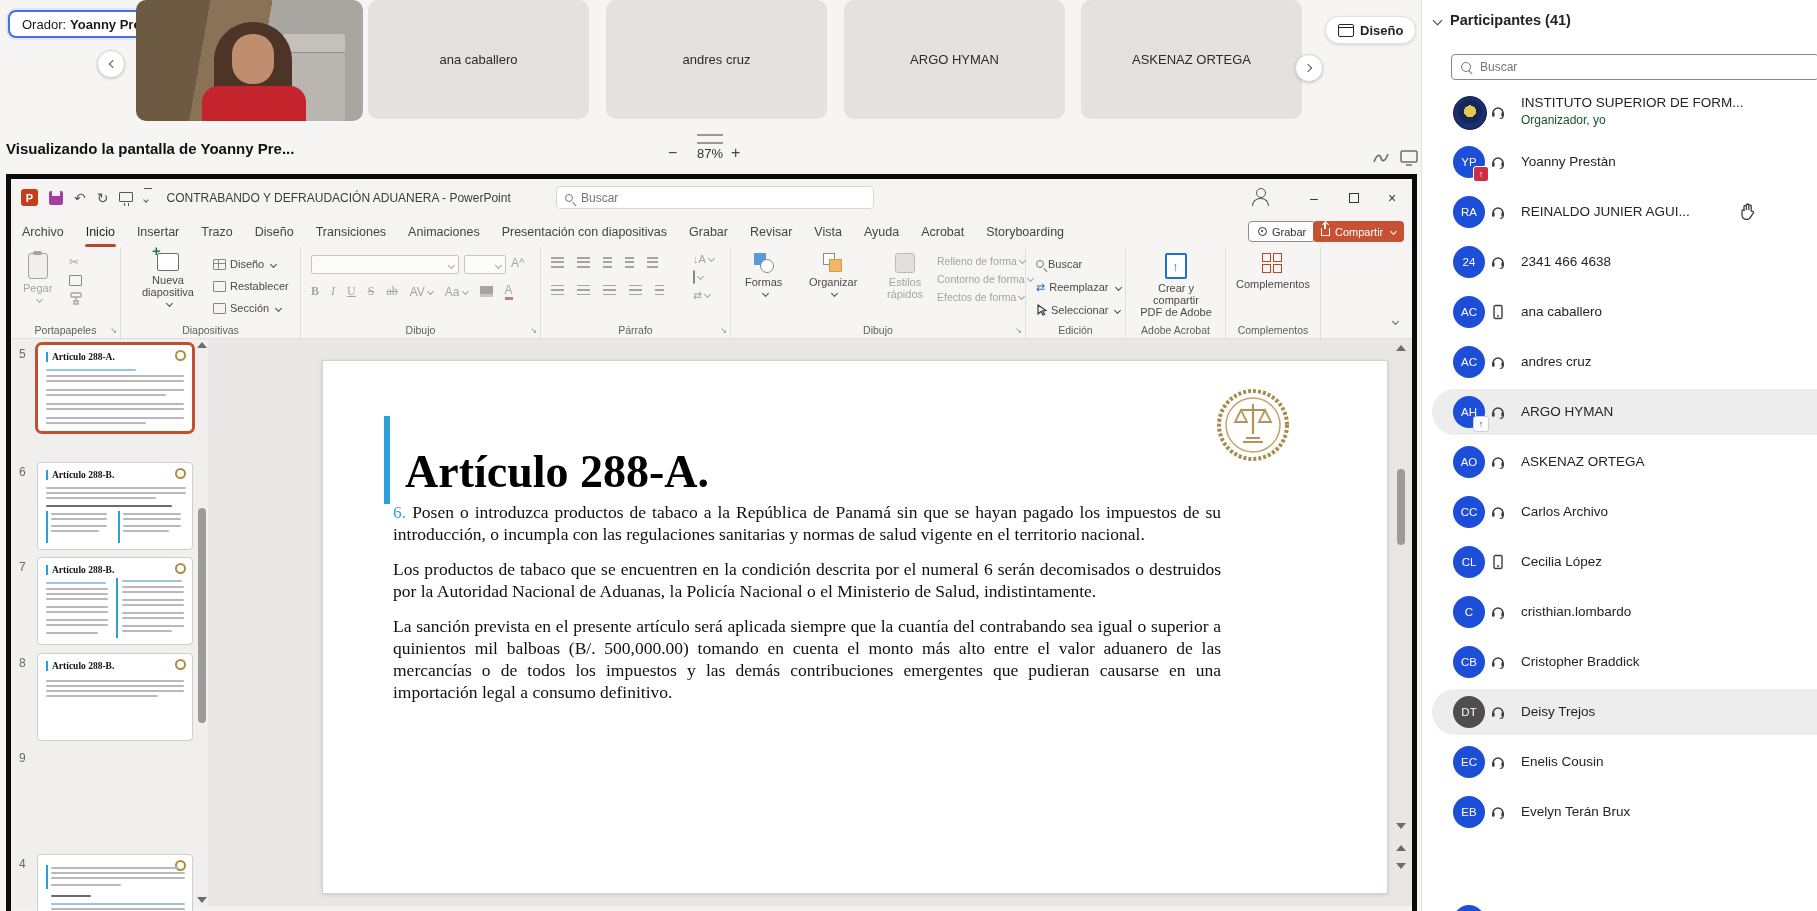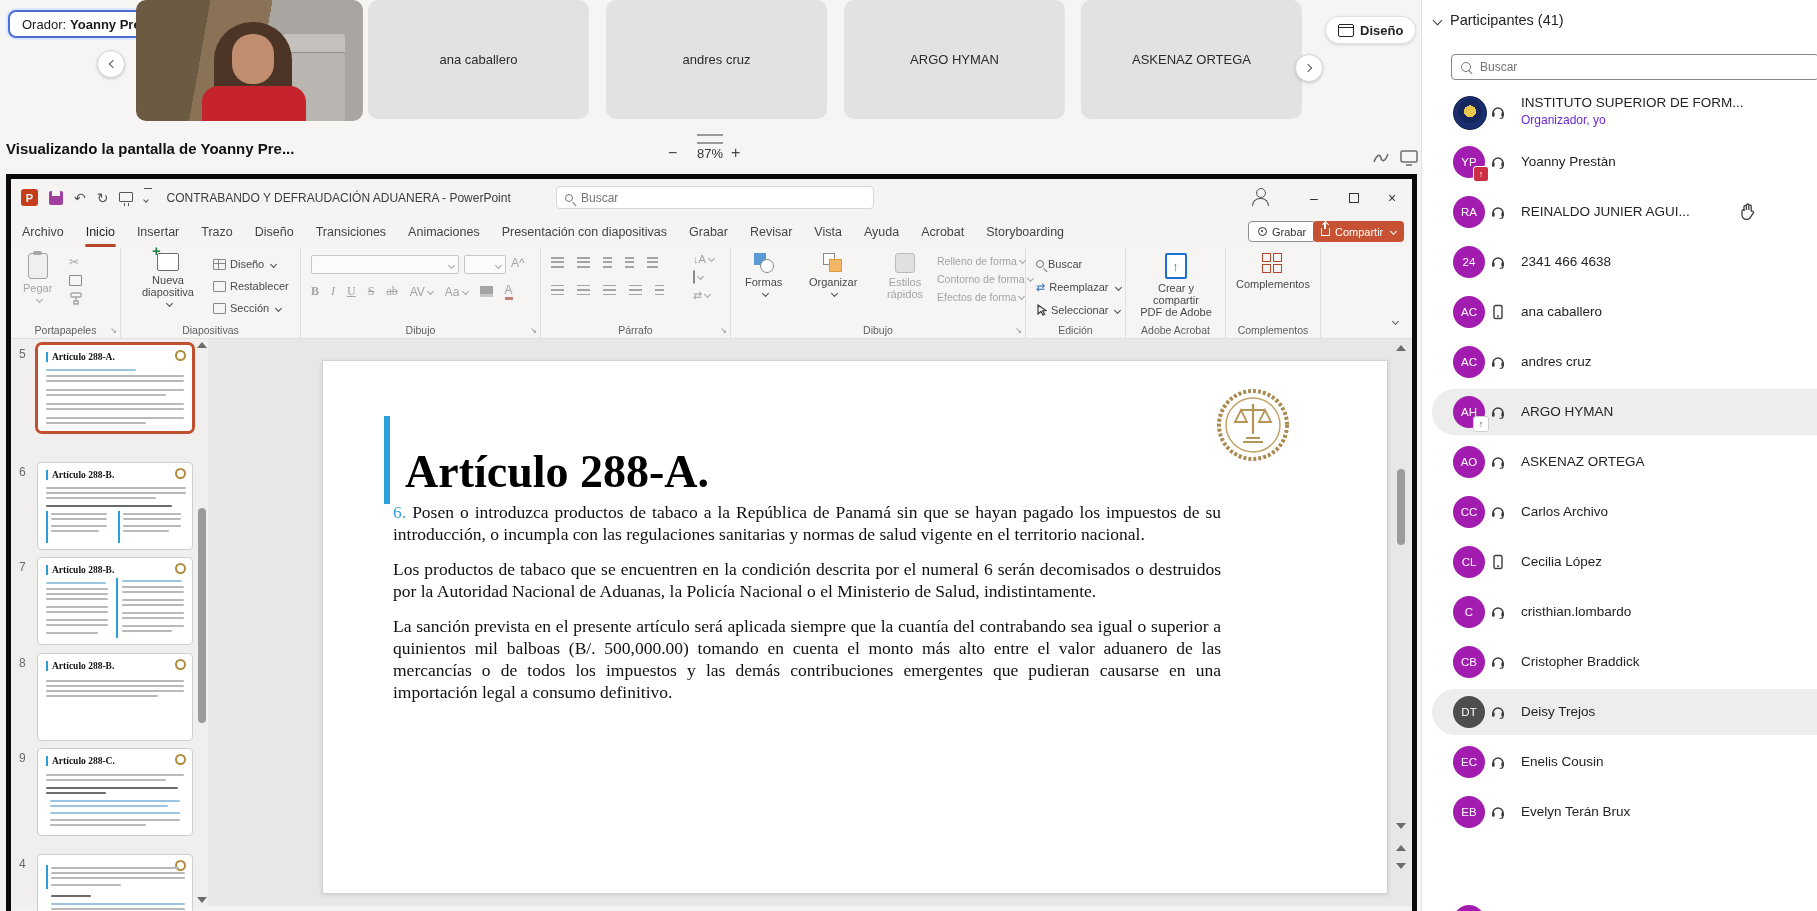--- a/index.html
+++ b/index.html
@@ -148,38 +148,38 @@
   .s-body p{margin:0 0 13px 0;text-align:justify}
   .s-body .num{color:#35a3d7}
   .ibeam{display:inline-block;width:2px;height:13px;background:#333;position:relative;vertical-align:-2px;margin-left:2px}
   .ibeam::before,.ibeam::after{content:"";position:absolute;left:-2px;width:6px;height:1.5px;background:#333}
   .ibeam::before{top:0}.ibeam::after{bottom:0}
   .seal{position:absolute;left:893px;top:27px;width:74px;height:74px}
 
   
   .panel{left:1421px;top:0;width:396px;height:911px;background:#fff;border-left:1px solid #e1e1e1}
   .p-head{position:absolute;left:12px;top:12px;display:flex;align-items:center;gap:9px;
-     font-size:14.5px;font-weight:normal;color:#242424}
+     font-size:14.5px;font-weight:bold;color:#242424}
   .p-head .cv{width:6px;height:6px;margin:0;color:#424242}
   .p-search{position:absolute;left:29px;top:54px;width:348px;height:24px;border:1px solid #8a8886;border-radius:4px;
      display:flex;align-items:center;gap:7px;padding:0 9px;background:#fff}
   .prow{position:absolute;left:0;width:100%;height:50px}
   .prow .hl{position:absolute;left:10px;right:0;top:2px;bottom:2px;background:#ededed;border-radius:25px 0 0 25px}
-  .pav{position:absolute;left:31px;top:9px;width:32px;height:32px;border-radius:50%;background:#a21caf;color:#fff;
+  .pav{position:absolute;left:31px;top:9px;width:32px;height:32px;border-radius:50%;background:#1d4ed8;color:#fff;
      font-size:11.5px;display:flex;align-items:center;justify-content:center}
   .pav.dark{background:#4f4d4d}
   .pav.logo{background:radial-gradient(circle at 50% 45%,#e8c84a 0 6px,#15265c 6px 12px,#1b2f6e 12px);border:1px solid #0e1c48}
   .pbadge{position:absolute;right:-4px;bottom:-4px;width:14px;height:14px;border-radius:3px;border:1.5px solid #fff;
      display:flex;align-items:center;justify-content:center;font-size:9px;line-height:9px}
   .pbadge.red{background:#cc2f44;color:#fff}
   .pbadge.gray{background:#fff;color:#444;border-color:#cfcecd}
   .pdev{position:absolute;left:68px;top:17px;width:16px;height:16px}
   .pname{position:absolute;left:99px;top:17px;font-size:13.5px;color:#242424;white-space:nowrap}
   .prow.two .pname{top:8px}
-  .psub{position:absolute;left:99px;top:26px;font-size:12px;color:#6d28d9}
+  .psub{position:absolute;left:99px;top:26px;font-size:12px;color:#14532d}
   .phand{position:absolute;left:318px;top:16px}
 </style>
 </head>
 <body>
 
 <div class="abs topstrip">
   <div class="abs speaker-badge">
     <span>Orador:</span>
     <b>Yoanny Prestàn</b>
   </div>
@@ -500,33 +500,20 @@
       <div class="thumb" style="top:314px">
         <span class="th-title">Artículo 288-B.</span>
         <span class="th-seal"></span>
         <span class="tl" style="left:8px;top:26px;width:138px"></span>
         <span class="tl" style="left:8px;top:31px;width:138px"></span>
         <span class="tl" style="left:8px;top:36px;width:138px"></span>
         <span class="tl" style="left:8px;top:41px;width:112px"></span>
       </div>
 
       <span class="tnum" style="top:412px">9</span>
-      <div class="thumb" style="top:409px">
-        <span class="th-title">Artículo 288-C.</span>
-        <span class="th-seal"></span>
-        <span class="tl" style="left:8px;top:25px;width:138px"></span>
-        <span class="tl" style="left:8px;top:30px;width:120px"></span>
-        <span class="tl dark" style="left:8px;top:38px;width:132px"></span>
-        <span class="tl dark" style="left:8px;top:43px;width:60px"></span>
-        <span class="tl blue" style="left:12px;top:51px;width:130px"></span>
-        <span class="tl blue" style="left:12px;top:56px;width:118px"></span>
-        <span class="tl blue" style="left:12px;top:63px;width:130px"></span>
-        <span class="tl" style="left:12px;top:70px;width:130px"></span>
-        <span class="tl" style="left:12px;top:75px;width:96px"></span>
-      </div>
 
       <span class="tnum" style="top:518px">4</span>
       <div class="thumb" style="top:515px">
         <span class="th-seal"></span>
         <span class="th-colbar" style="left:8px;top:10px;height:24px"></span>
         <span class="tl" style="left:13px;top:12px;width:128px"></span>
         <span class="tl" style="left:13px;top:17px;width:134px"></span>
         <span class="tl" style="left:13px;top:22px;width:134px"></span>
         <span class="tl" style="left:13px;top:29px;width:70px"></span>
         <span class="tl dark" style="left:13px;top:40px;width:40px"></span>

